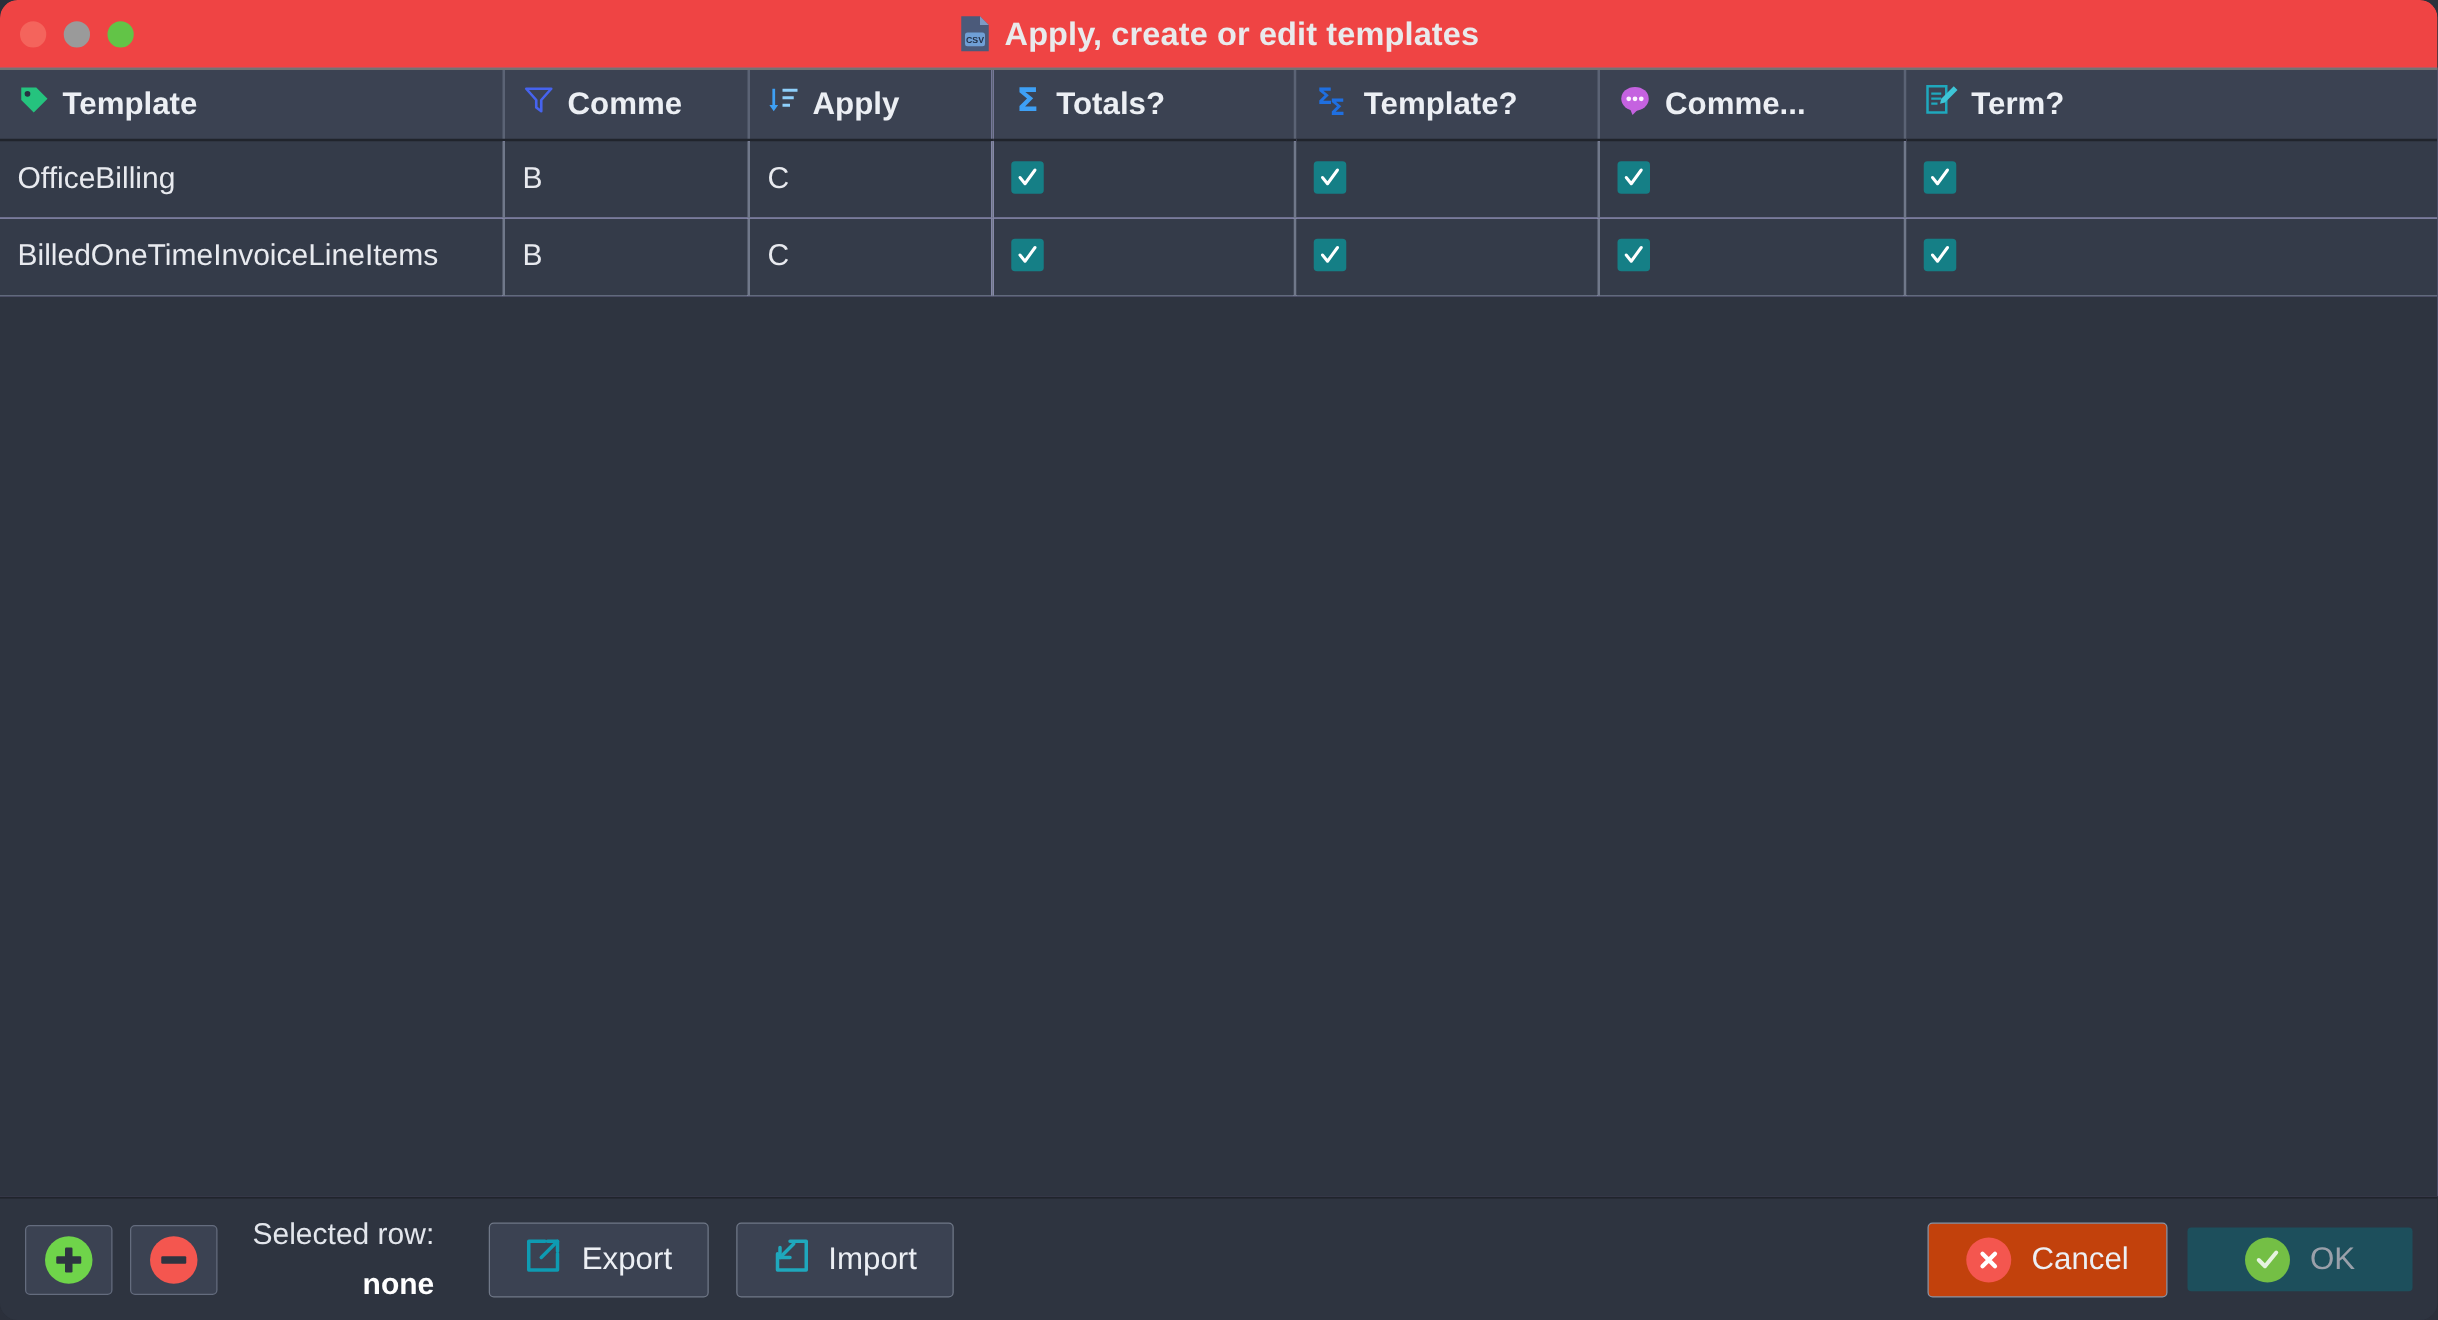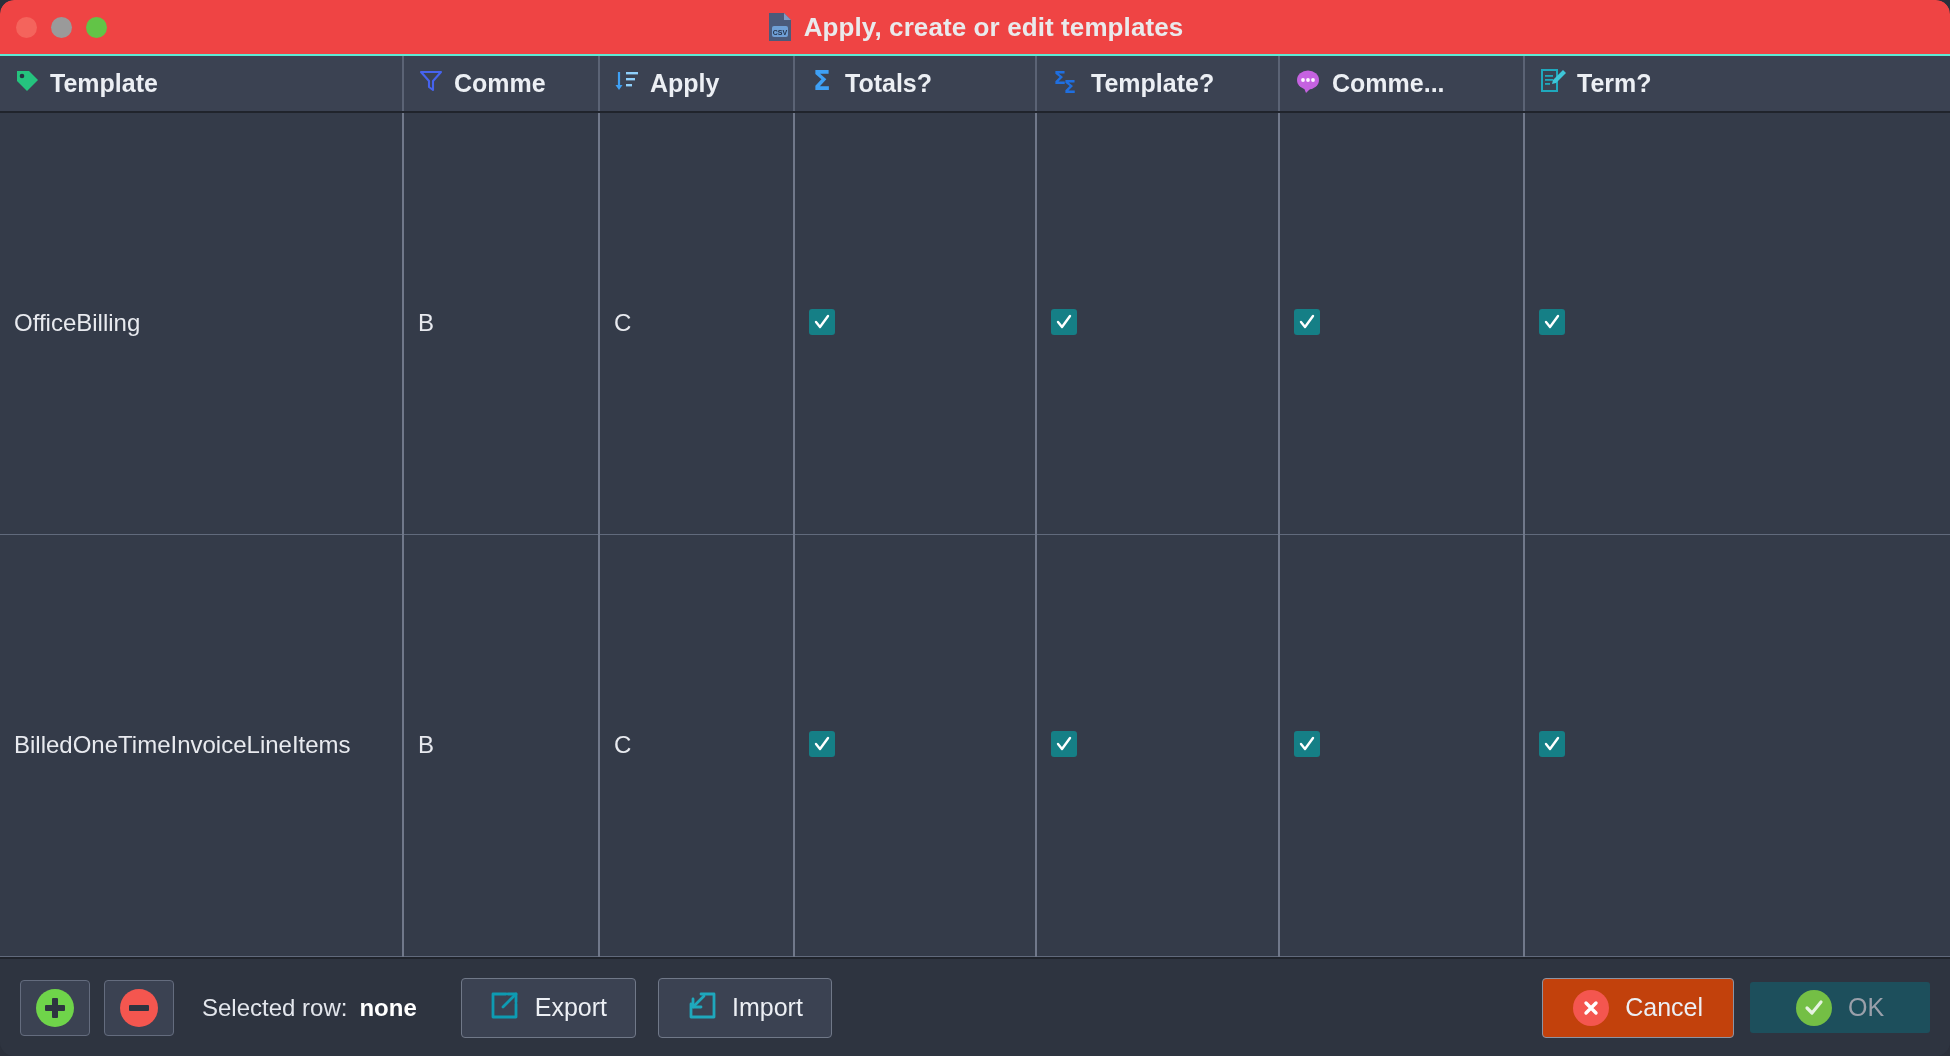--- a/index.html
+++ b/index.html
@@ -38,23 +38,23 @@
   }
   .title-text {
     font-size: 26px; font-weight: bold; color: #e9eaec;
     letter-spacing: .1px;
   }
   .csv-icon { width: 26px; height: 30px; position: relative; display:block; }
 
   
   .table-area {
     flex: 1 1 auto; background: #c4b5fd;
-    display: flex; flex-direction: row;
+    display: flex; flex-direction: column;
     overflow: hidden;
-    border-top: 2px solid #5eead4;
+    border-top: 2px solid #737373;
   }
   table { border-collapse: collapse; width: 100%; table-layout: fixed; }
   thead th {
     background: #3b4252;
     height: 56px;
     text-align: left;
     padding: 0 0 0 14px;
     color: #eceff4;
     font-size: 25px; font-weight: bold;
     border-right: 2px solid #5b6375;
@@ -105,21 +105,21 @@
   }
   .circ { width: 38px; height: 38px; border-radius: 50%; position: relative;
           display:flex; align-items:center; justify-content:center; }
   .circ.add { background: #6fd44a; }
   .circ.rem { background: #f4564f; }
   .circ .bar-h { position:absolute; width: 20px; height: 6px; background:#2e3440; border-radius:1px; }
   .circ .bar-v { position:absolute; width: 6px; height: 20px; background:#2e3440; border-radius:1px; }
 
   .selrow {
     display: flex; align-items: flex-end; gap: 12px;
-    margin-left: 14px; margin-right: 44px;
+    margin-left: 14px; margin-right: 44px; flex-direction: column;
   }
   .selrow .lbl { font-size: 24px; color: #e3e6ec; }
   .selrow .val { font-size: 24px; color: #ffffff; font-weight: bold; }
 
   .text-btn {
     height: 60px;
     background: #3b4252;
     border: 1px solid #707888;
     border-radius: 4px;
     display: flex; align-items: center; justify-content: center;

